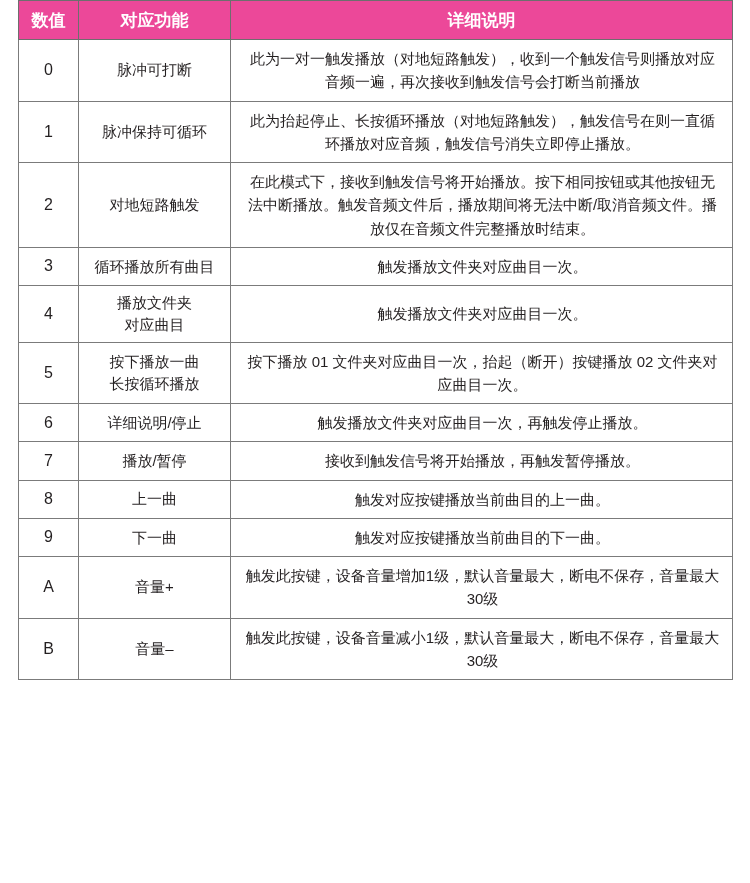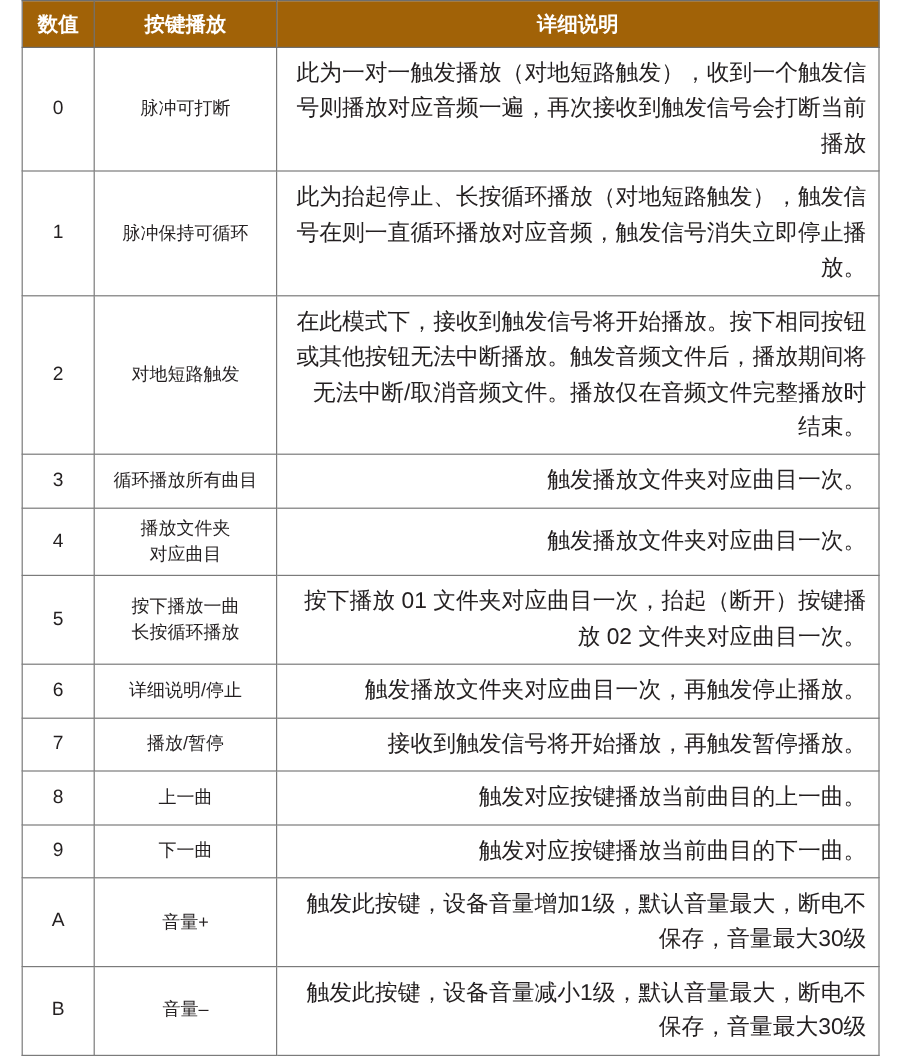--- a/index.html
+++ b/index.html
@@ -33,21 +33,21 @@
     width: 714px;
     border-collapse: collapse;
     table-layout: fixed;
     font-size: 15px;
   }
   table.spec th, table.spec td {
     border: 1px solid #7b7b7b;
     vertical-align: middle;
   }
   table.spec thead th {
-    background: #a16207;
+    background: #ec4899;
     color: #ffffff;
     font-weight: bold;
     font-size: 17px;
     text-align: center;
     height: 32px;
     padding: 3px 4px;
     border-color: #6e6e6e;
   }
   col.c-val   { width: 60px; }
   col.c-func  { width: 152px; }
@@ -58,43 +58,43 @@
     font-size: 16px;
     color: #231f20;
   }
   td.func {
     text-align: center;
     padding: 6px 4px;
     line-height: 1.45;
     font-size: 15px;
   }
   td.desc {
-    text-align: right;
+    text-align: center;
     padding: 7px 10px 7px 12px;
     line-height: 1.55;
-    font-size: 19px;
+    font-size: 15px;
   }
   .nowrapfix { white-space: pre-line; }
 </style>
 </head>
 <body>
 
 <div class="page">
 
 
   <table class="spec">
     <colgroup>
       <col class="c-val">
       <col class="c-func">
       <col class="c-desc">
     </colgroup>
     <thead>
       <tr>
         <th>数值</th>
-        <th>按键播放</th>
+        <th>对应功能</th>
         <th>详细说明</th>
       </tr>
     </thead>
     <tbody>
       <tr>
         <td class="val">0</td>
         <td class="func nowrapfix">脉冲可打断</td>
         <td class="desc">此为一对一触发播放（对地短路触发），收到一个触发信号则播放对应音频一遍，再次接收到触发信号会打断当前播放</td>
       </tr>
       <tr>

